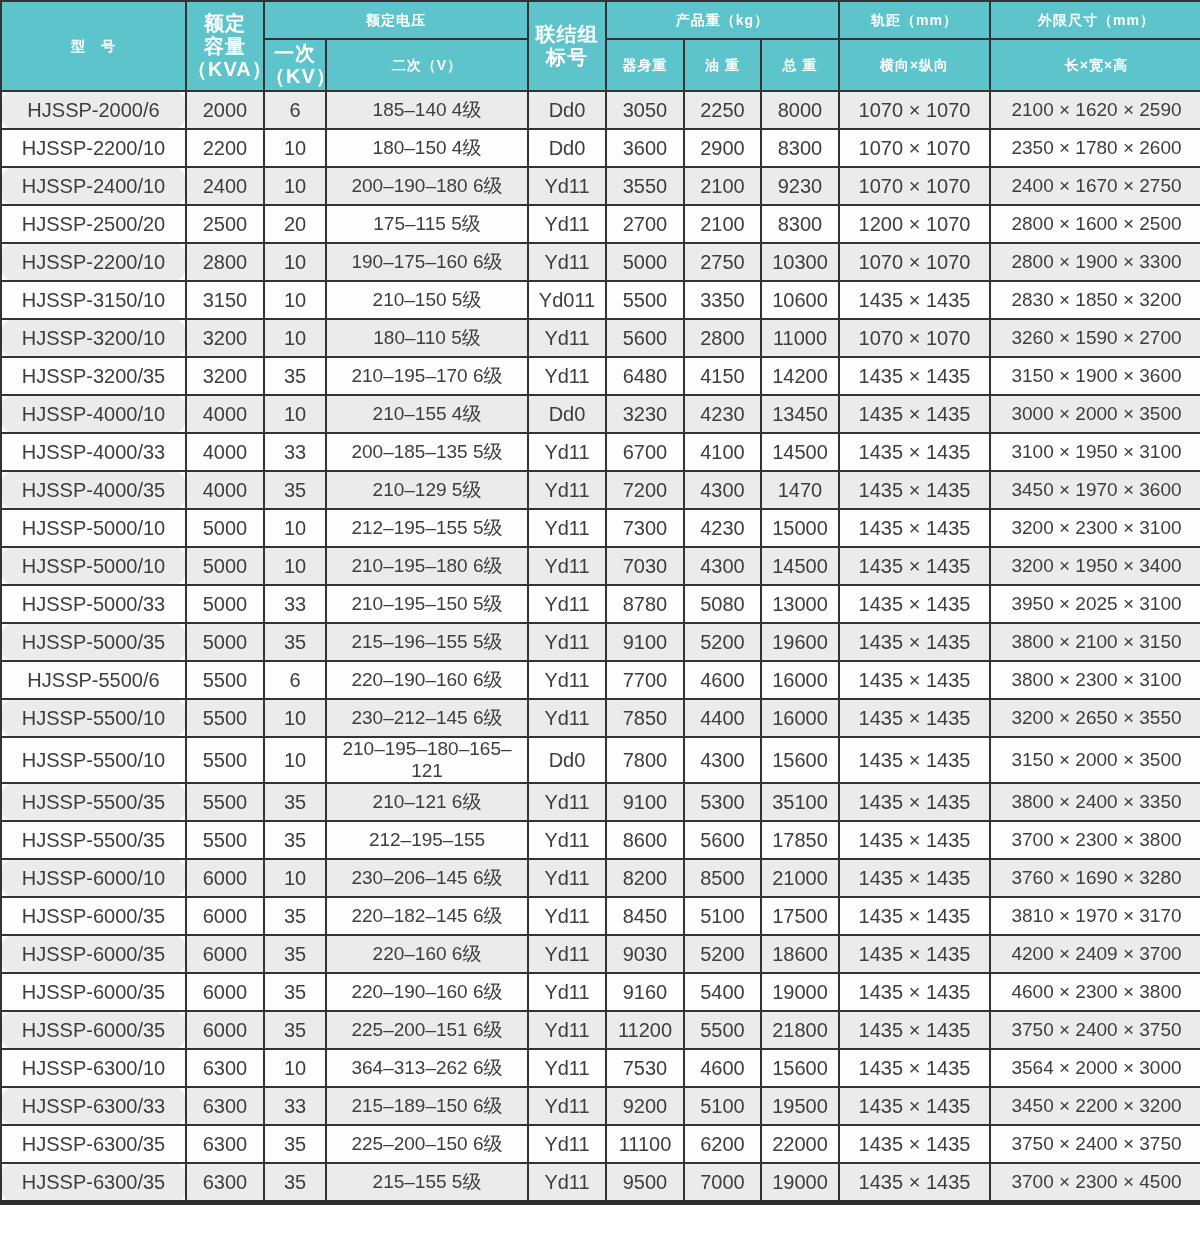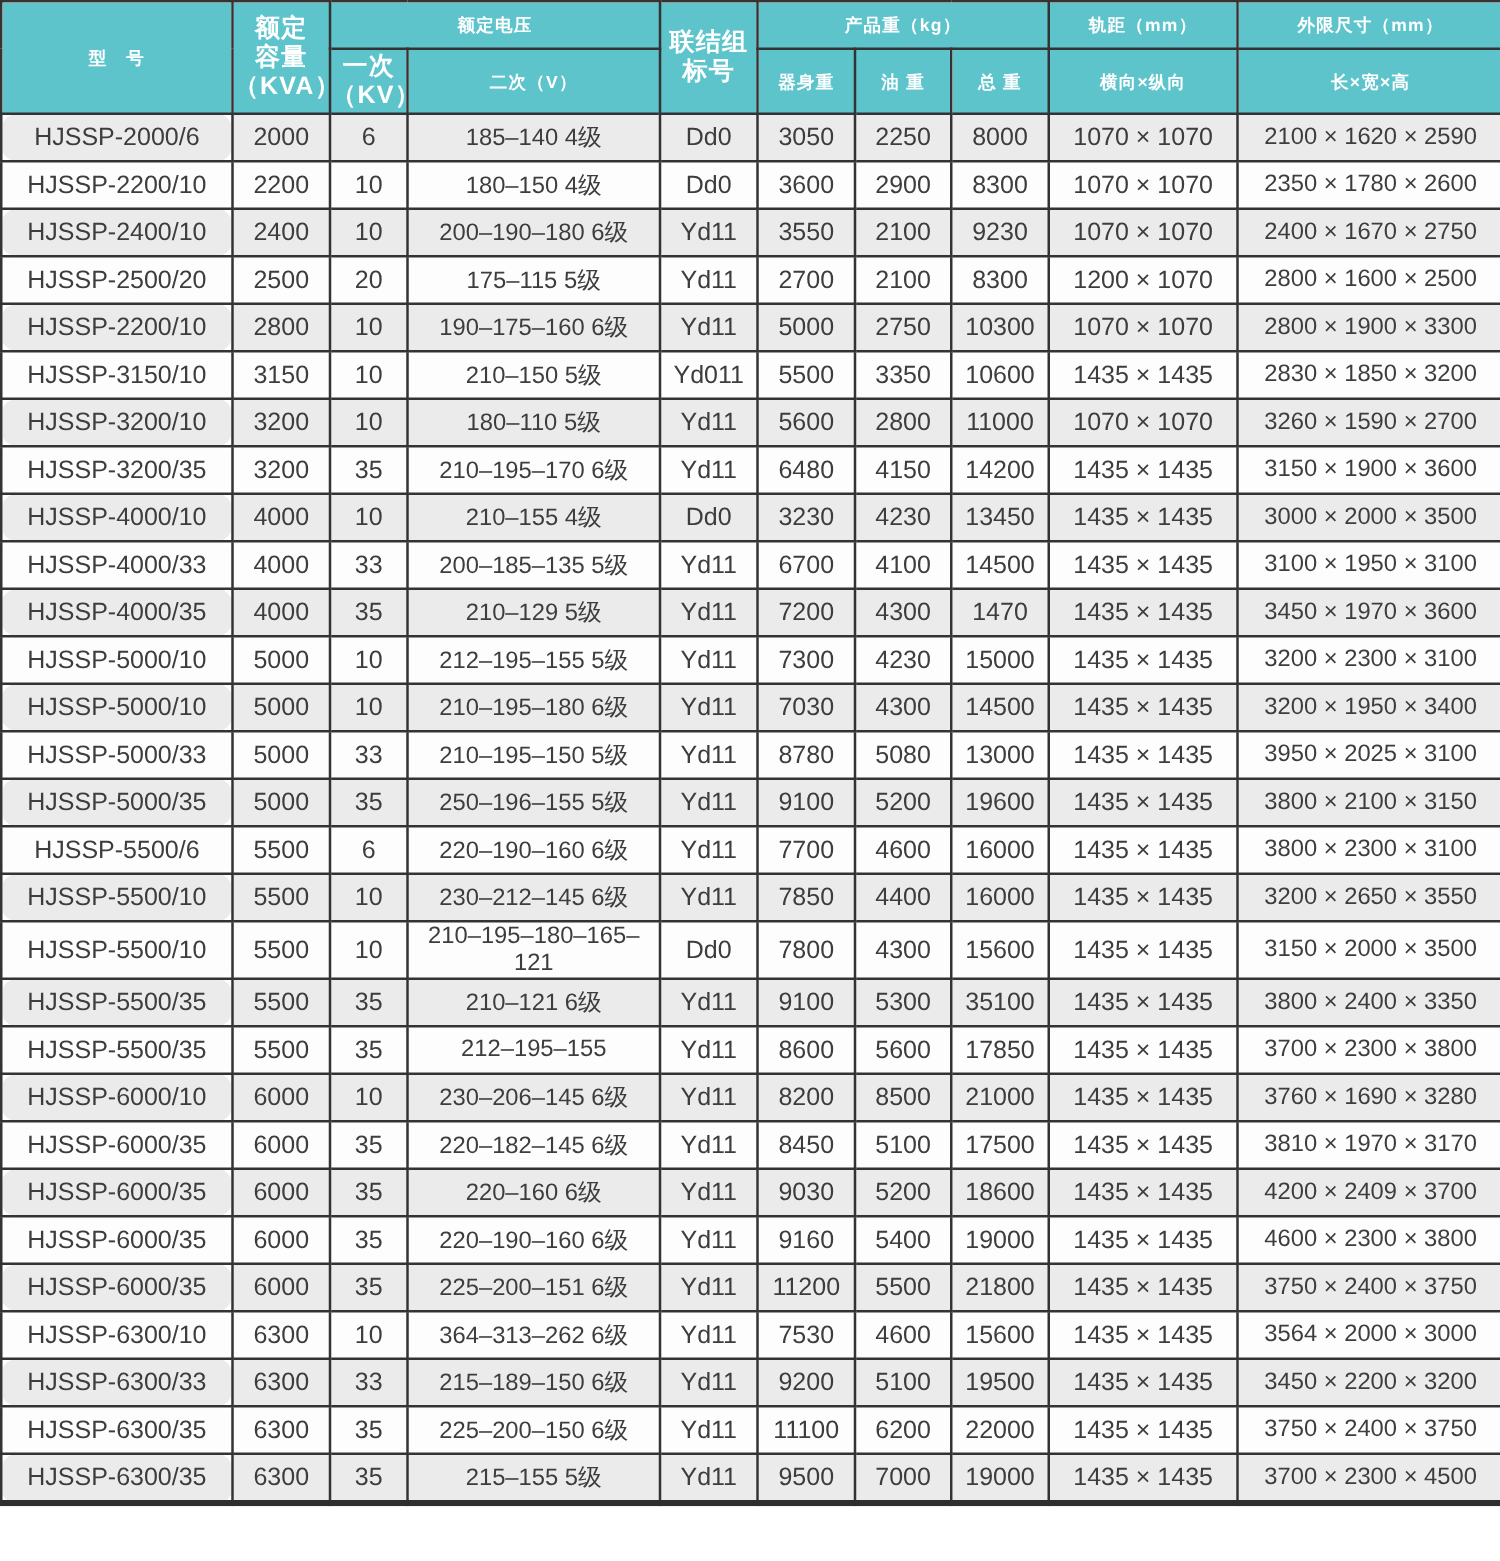--- a/index.html
+++ b/index.html
@@ -252,21 +252,21 @@
         <td class="c5">8780</td>
         <td class="c6">5080</td>
         <td class="c7">13000</td>
         <td class="c8">1435 × 1435</td>
         <td class="c9">3950 × 2025 × 3100</td>
       </tr>
       <tr>
         <td class="c0">HJSSP-5000/35</td>
         <td class="c1">5000</td>
         <td class="c2">35</td>
-        <td class="c3">250–196–155  5级</td>
+        <td class="c3">215–196–155  5级</td>
         <td class="c4">Yd11</td>
         <td class="c5">9100</td>
         <td class="c6">5200</td>
         <td class="c7">19600</td>
         <td class="c8">1435 × 1435</td>
         <td class="c9">3800 × 2100 × 3150</td>
       </tr>
       <tr>
         <td class="c0">HJSSP-5500/6</td>
         <td class="c1">5500</td>

